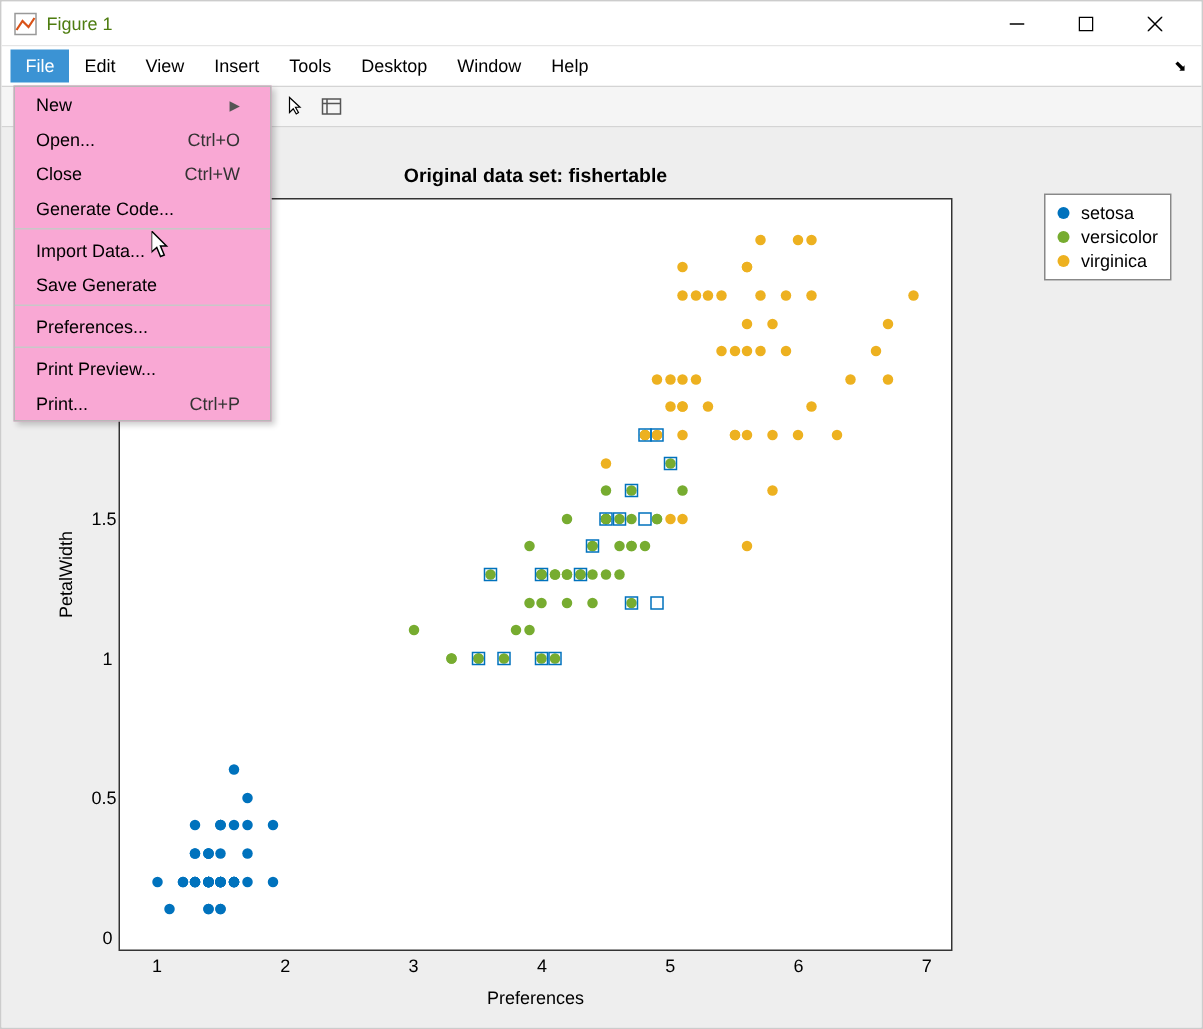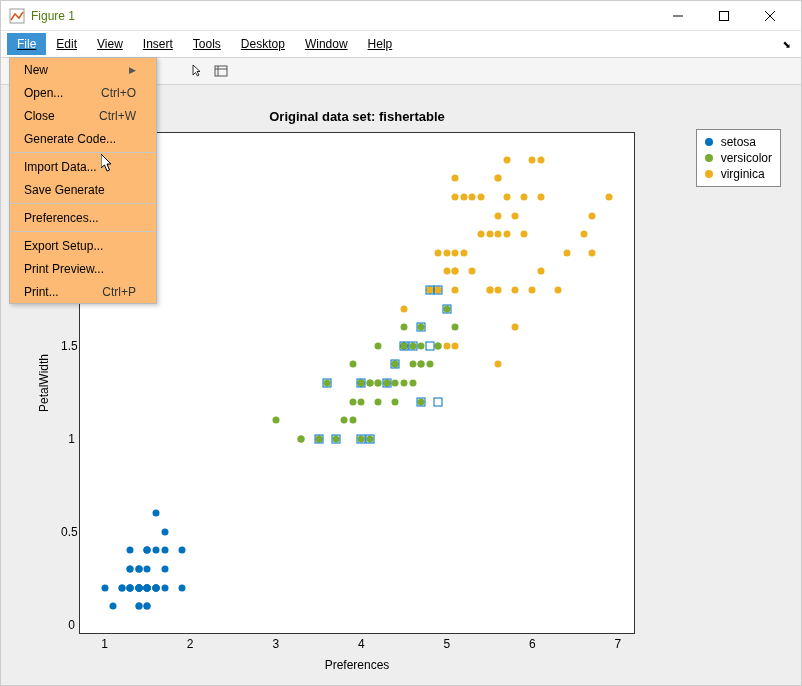--- a/index.html
+++ b/index.html
@@ -7,21 +7,21 @@
 .titlebar{height:30px;display:flex;align-items:center;padding:0 8px;background:#fff;border-bottom:1px solid #e5e5e5}
 .titlebar-icon{width:16px;height:16px;margin-right:6px}
 .titlebar-title{font-size:12px;flex:1;color:#4d7c0f}
 .winbtns{display:flex;gap:0}
 .winbtn{width:46px;height:30px;display:flex;align-items:center;justify-content:center;font-size:12px;color:#000}
 .menubar{height:26px;display:flex;align-items:center;padding:0 6px;background:#fff;position:relative}
 .menubar-item{padding:4px 10px;font-size:12px;color:#000;cursor:default}
 .menubar-item.active{background:#3b93d4;color:#fff}
 .menubar-overflow{margin-left:auto;font-size:10px;color:#000;padding:0 4px}
 .toolbar{height:28px;border-top:1px solid #d4d4d4;border-bottom:1px solid #d4d4d4;background:#f5f5f5;display:flex;align-items:center;padding:0 4px}
-.dropdown{position:absolute;left:8px;top:56px;width:148px;background:#fdba74;border:1px solid #b8b8b8;box-shadow:2px 2px 4px rgba(0,0,0,0.2);z-index:100}
+.dropdown{position:absolute;left:8px;top:56px;width:172px;background:#f9a8d4;border:1px solid #b8b8b8;box-shadow:2px 2px 4px rgba(0,0,0,0.2);z-index:100}
 .dd-item{display:flex;align-items:center;justify-content:space-between;padding:4px 20px 4px 14px;font-size:12px;color:#000;cursor:default;height:23px}
 .dd-item.highlighted{background:#99ccf0}
 .dd-sep{height:1px;background:#c8c8c8;margin:2px 0}
 .dd-arrow{font-size:9px;color:#555}
 .dd-shortcut{font-size:12px;color:#333}
 .cursor-pointer{position:absolute;z-index:101;pointer-events:none}
 .canvas{position:absolute;left:0;top:84px;right:0;bottom:0;background:#eeeeee}
 .plotarea{position:absolute;left:78px;top:47px;width:556px;height:502px;background:#fff;border:1px solid #333}
 .chart-title{position:absolute;left:78px;top:24px;width:556px;text-align:center;font-size:13px;font-weight:bold;color:#000}
 .xlabel{position:absolute;left:78px;top:573px;width:556px;text-align:center;font-size:12px;color:#000}
@@ -61,21 +61,21 @@
     <div class="winbtn">
         <svg width="10" height="10">
           <line x1="0" y1="0" x2="10" y2="10" stroke="#000"></line>
           <line x1="10" y1="0" x2="0" y2="10" stroke="#000"></line>
         </svg>
       </div>
   </div>
 </div>
 
 <div class="menubar">
-  <div id="menubar-items" style="display: flex; text-decoration: underline;">
+  <div id="menubar-items" style="display: flex;">
       <div class="menubar-item active">File</div>
       <div class="menubar-item">Edit</div>
       <div class="menubar-item">View</div>
       <div class="menubar-item">Insert</div>
       <div class="menubar-item">Tools</div>
       <div class="menubar-item">Desktop</div>
       <div class="menubar-item">Window</div>
       <div class="menubar-item">Help</div>
     </div>
   <span class="menubar-overflow">⬊</span>
@@ -117,23 +117,20 @@
       <span>Import Data...</span>
     </div>
     <div class="dd-item">
       <span>Save Generate</span>
     </div>
     <div class="dd-sep"></div>
     <div class="dd-item">
       <span>Preferences...</span>
     </div>
     <div class="dd-sep"></div>
-    <div class="dd-item">
-      <span>Export Setup...</span>
-    </div>
     <div class="dd-item">
       <span>Print Preview...</span>
     </div>
     <div class="dd-item">
       <span>Print...</span>
       <span class="dd-shortcut">Ctrl+P</span>
     </div>
   </div>
 
 <svg class="cursor-pointer" style="left:100px;top:153px" width="16" height="20" viewBox="0 0 16 20">

